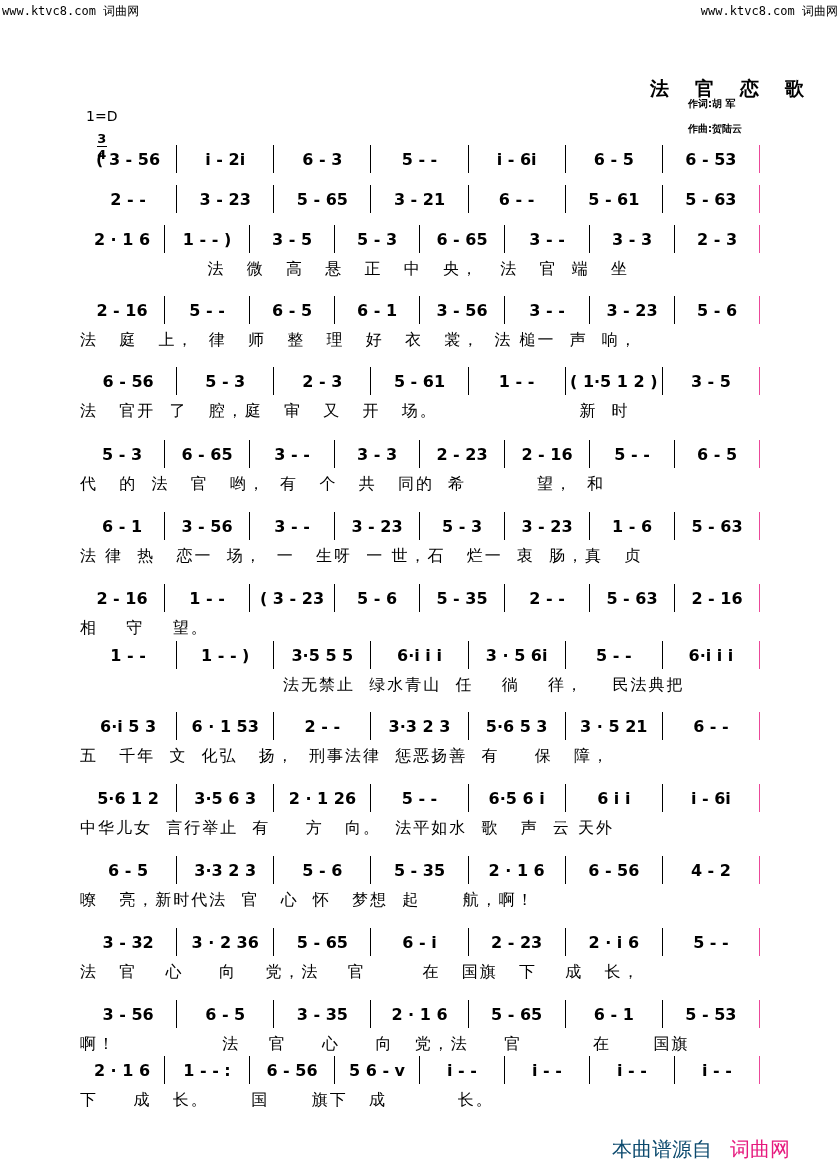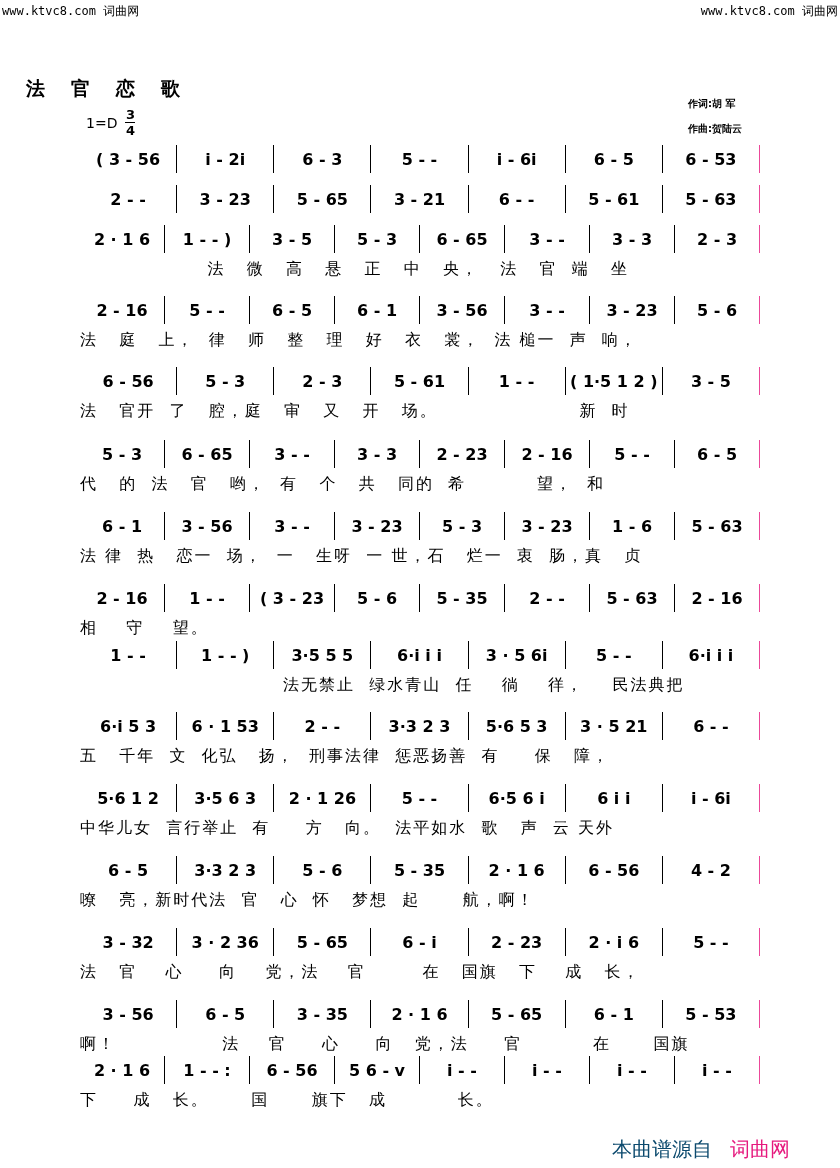--- a/index.html
+++ b/index.html
@@ -1,21 +1,21 @@
 <!DOCTYPE html>
 <html><head>
 <meta charset="utf-8">
 <style>
   html, body { margin:0; padding:0; background:#ffffff; }
   body { width:840px; height:1168px; position:relative; overflow:hidden; font-family:"DejaVu Sans", sans-serif; color:#000; }
   .wm { position:absolute; top:3px; font-family:"DejaVu Sans Mono", monospace; font-size:12px; color:#000; }
   .wm-left { left:2px; }
   .wm-right { right:2px; }
-  .title { position:absolute; top:76px; left:0; width:830px; text-align:left; font-family:"DejaVu Serif", serif; font-weight:bold; font-size:19px; letter-spacing:26px; padding-left:26px; box-sizing:border-box; }
-  .key { position:absolute; top:108px; left:86px; font-size:14px; display:flex; align-items:center; gap:8px; }
+  .title { position:absolute; top:76px; left:0; width:830px; text-align:right; font-family:"DejaVu Serif", serif; font-weight:bold; font-size:19px; letter-spacing:26px; padding-left:26px; box-sizing:border-box; }
+  .key { position:absolute; top:108px; left:86px; font-size:14px; display:flex; align-items:center; gap:8px;flex-direction:column; }
   .frac { display:inline-flex; flex-direction:column; align-items:center; font-weight:bold; font-size:13px; line-height:13px; }
   .frac .bar { width:10px; height:1px; background:#000; margin:1px 0; }
   .credit { position:absolute; left:688px; font-size:10px; font-weight:bold; }
   .credit1 { top:97px; }
   .credit2 { top:122px; }
   .row { position:absolute; left:80px; width:680px; height:28px; display:flex; align-items:center; font-size:16px; font-weight:bold; font-family:"DejaVu Sans", sans-serif; white-space:nowrap; }
   .measure { flex:1; display:flex; justify-content:space-around; align-items:center; height:100%; border-right:1px solid #000; padding:0 4px; box-sizing:border-box; }
   .measure:last-child { border-right:1px solid #ec4899; }
   .lyric { position:absolute; left:80px; width:680px; height:22px; font-size:16px; font-family:"DejaVu Sans", sans-serif; white-space:pre; letter-spacing:2px; }
   .footer { position:absolute; top:1136px; left:612px; font-size:20px; font-family:"DejaVu Sans", sans-serif; }

